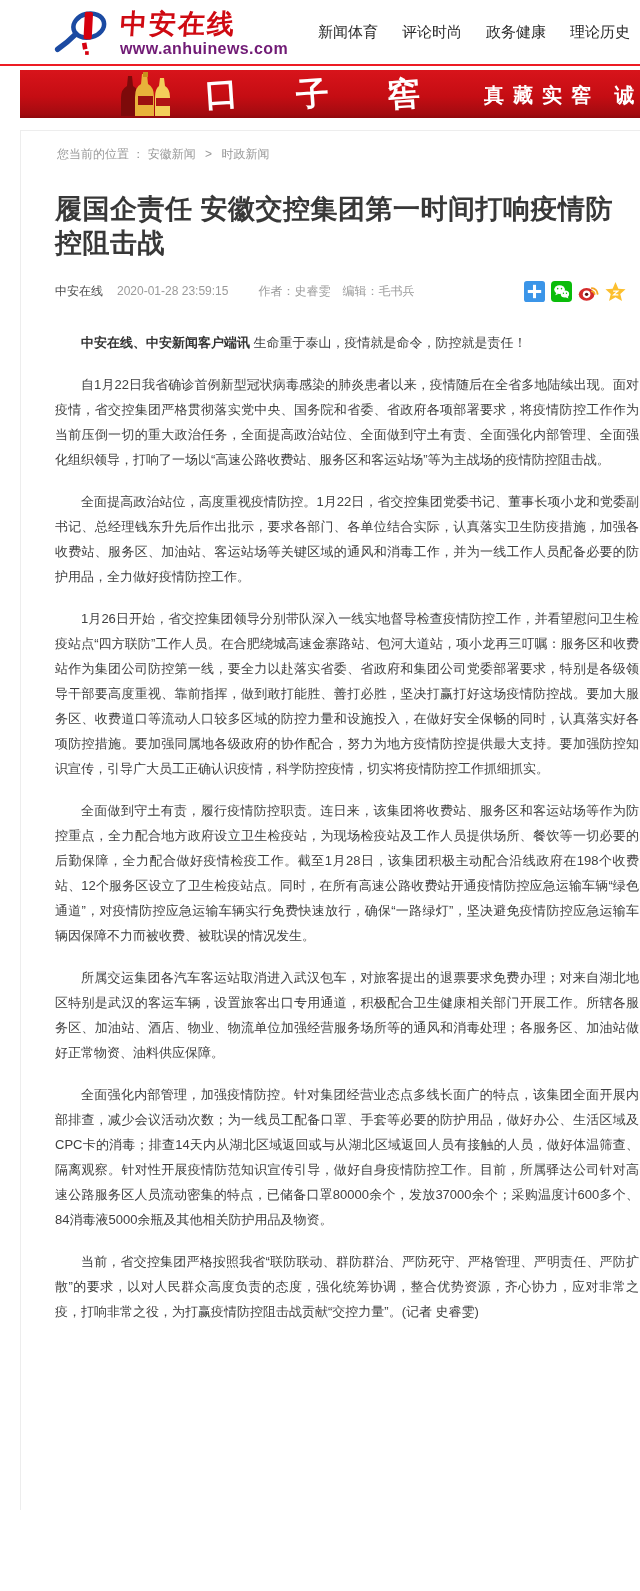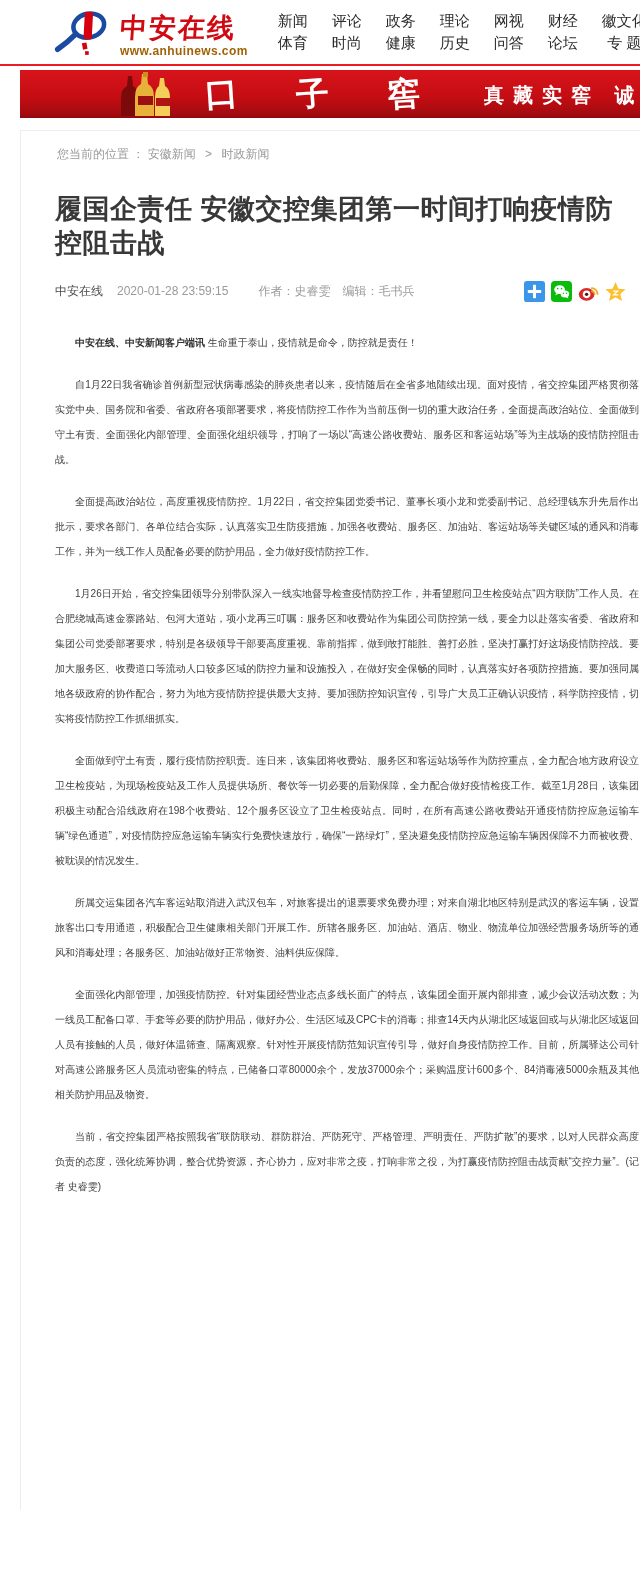--- a/index.html
+++ b/index.html
@@ -17,23 +17,23 @@
     background:#fff;
   }
   .logo { display:flex; align-items:flex-end; cursor:pointer; }
   .logo-mark { width:64px; height:50px; margin-right:2px; }
   .logo-text { display:flex; flex-direction:column; line-height:1; }
   .logo-name {
     color:#cf0a12; font-weight:bold; font-size:27px;
     font-family:"Liberation Serif","DejaVu Serif",serif;
     transform:skewX(-4deg); letter-spacing:2px; white-space:nowrap;
   }
-  .logo-url { color:#a16207; font-weight:bold; font-size:12px; letter-spacing:0.4px; margin-top:3px; }
+  .logo-url { color:#701a75; font-weight:bold; font-size:16px; letter-spacing:0.4px; margin-top:3px; }
   .nav { margin-left:30px; display:flex; gap:24px; flex:1; justify-content:space-between; padding-right:4px; }
-  .nav-col { display:flex; flex-direction:column; text-align:center; }
+  .nav-col { display:flex; flex-direction:row; text-align:center; }
   .nav-col a {
     color:#2b2b2b; font-size:15px; line-height:22px; text-decoration:none;
     white-space:nowrap; cursor:pointer;
   }
   
   .banner {
     position:relative; margin:4px 0 0 20px; height:48px; width:620px;
     background:linear-gradient(180deg,#d8141b 0%,#c50d13 55%,#a30b10 92%,#8f090d 100%);
     display:flex; align-items:center; overflow:hidden; cursor:pointer;
   }
@@ -63,21 +63,21 @@
   }
   .meta-row { margin-top:20px; display:flex; align-items:center; font-size:12px; color:#9a9a9a; }
   .meta-source { color:#4a4a4a; margin-right:14px; }
   .meta-date { margin-right:30px; }
   .meta-author { margin-right:12px; }
   .share { margin-left:auto; display:flex; align-items:center; gap:6px; padding-right:14px; }
   .share-icon { width:21px; height:21px; display:inline-block; cursor:pointer; }
   
   .article-body { margin-top:28px; padding-right:1px; }
   .article-body p {
-    font-size:10px; line-height:25px; color:#404040;
+    font-size:13px; line-height:25px; color:#404040;
     text-indent:2em; text-align:justify; margin:17px 0;
   }
   .article-body p b { color:#333; }
 </style>
 </head>
 <body>
 
 <div class="header">
   <div class="logo">
     <svg class="logo-mark" viewBox="0 0 70 54">

